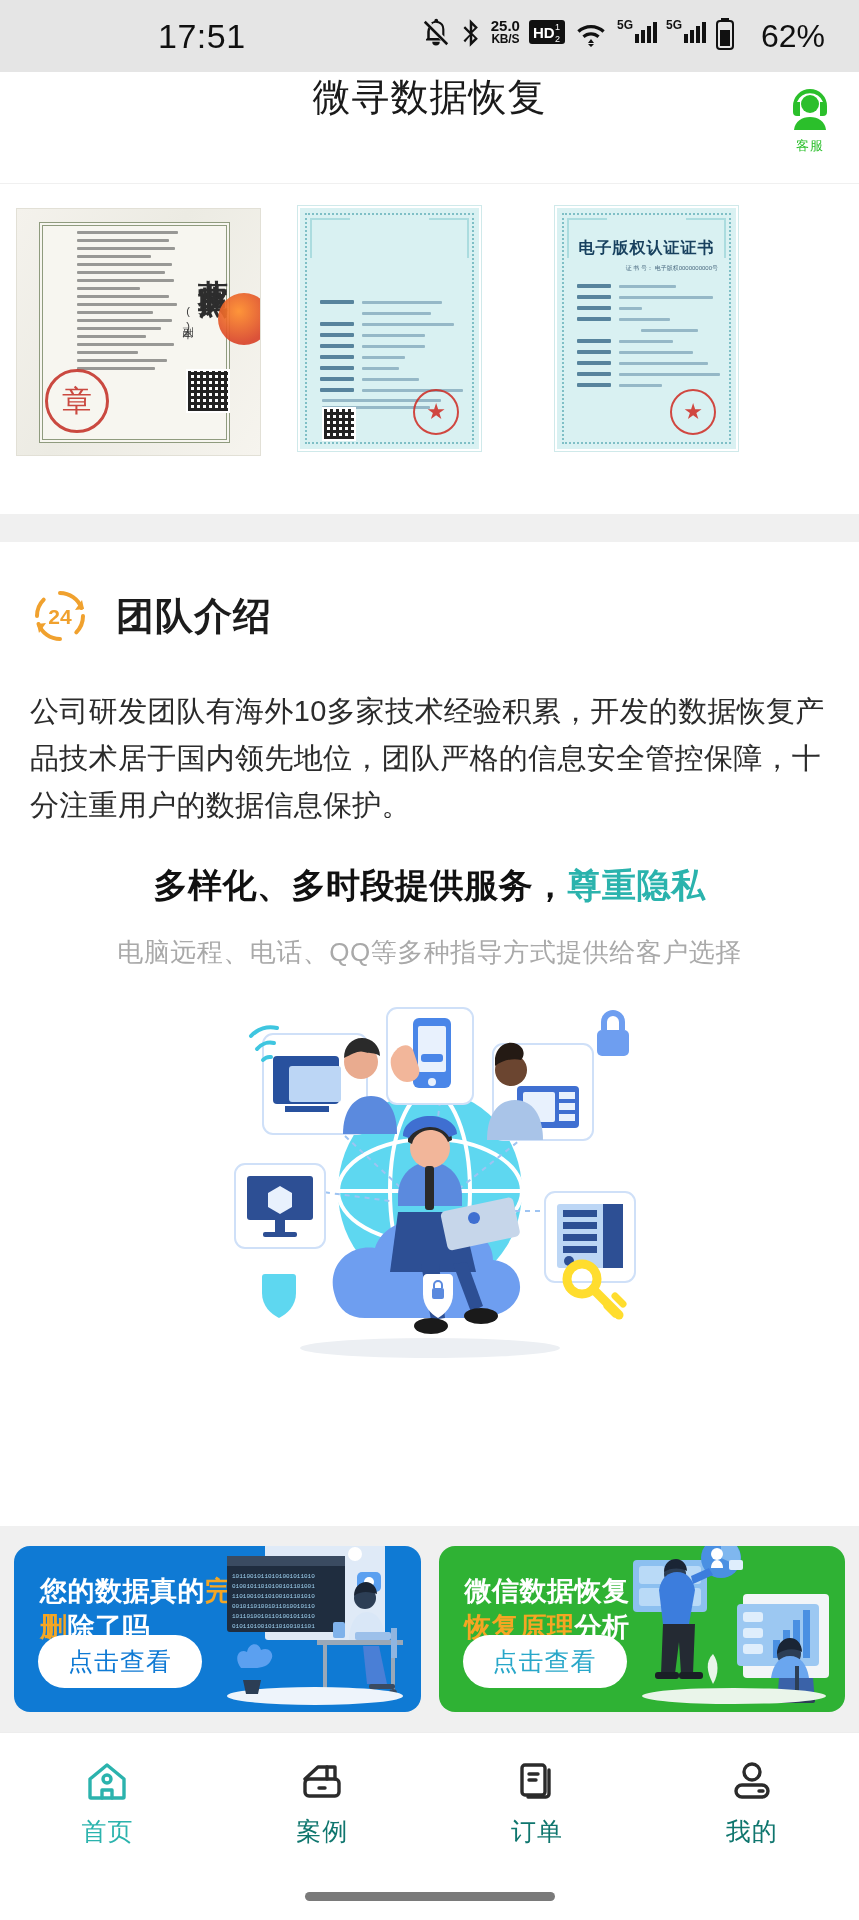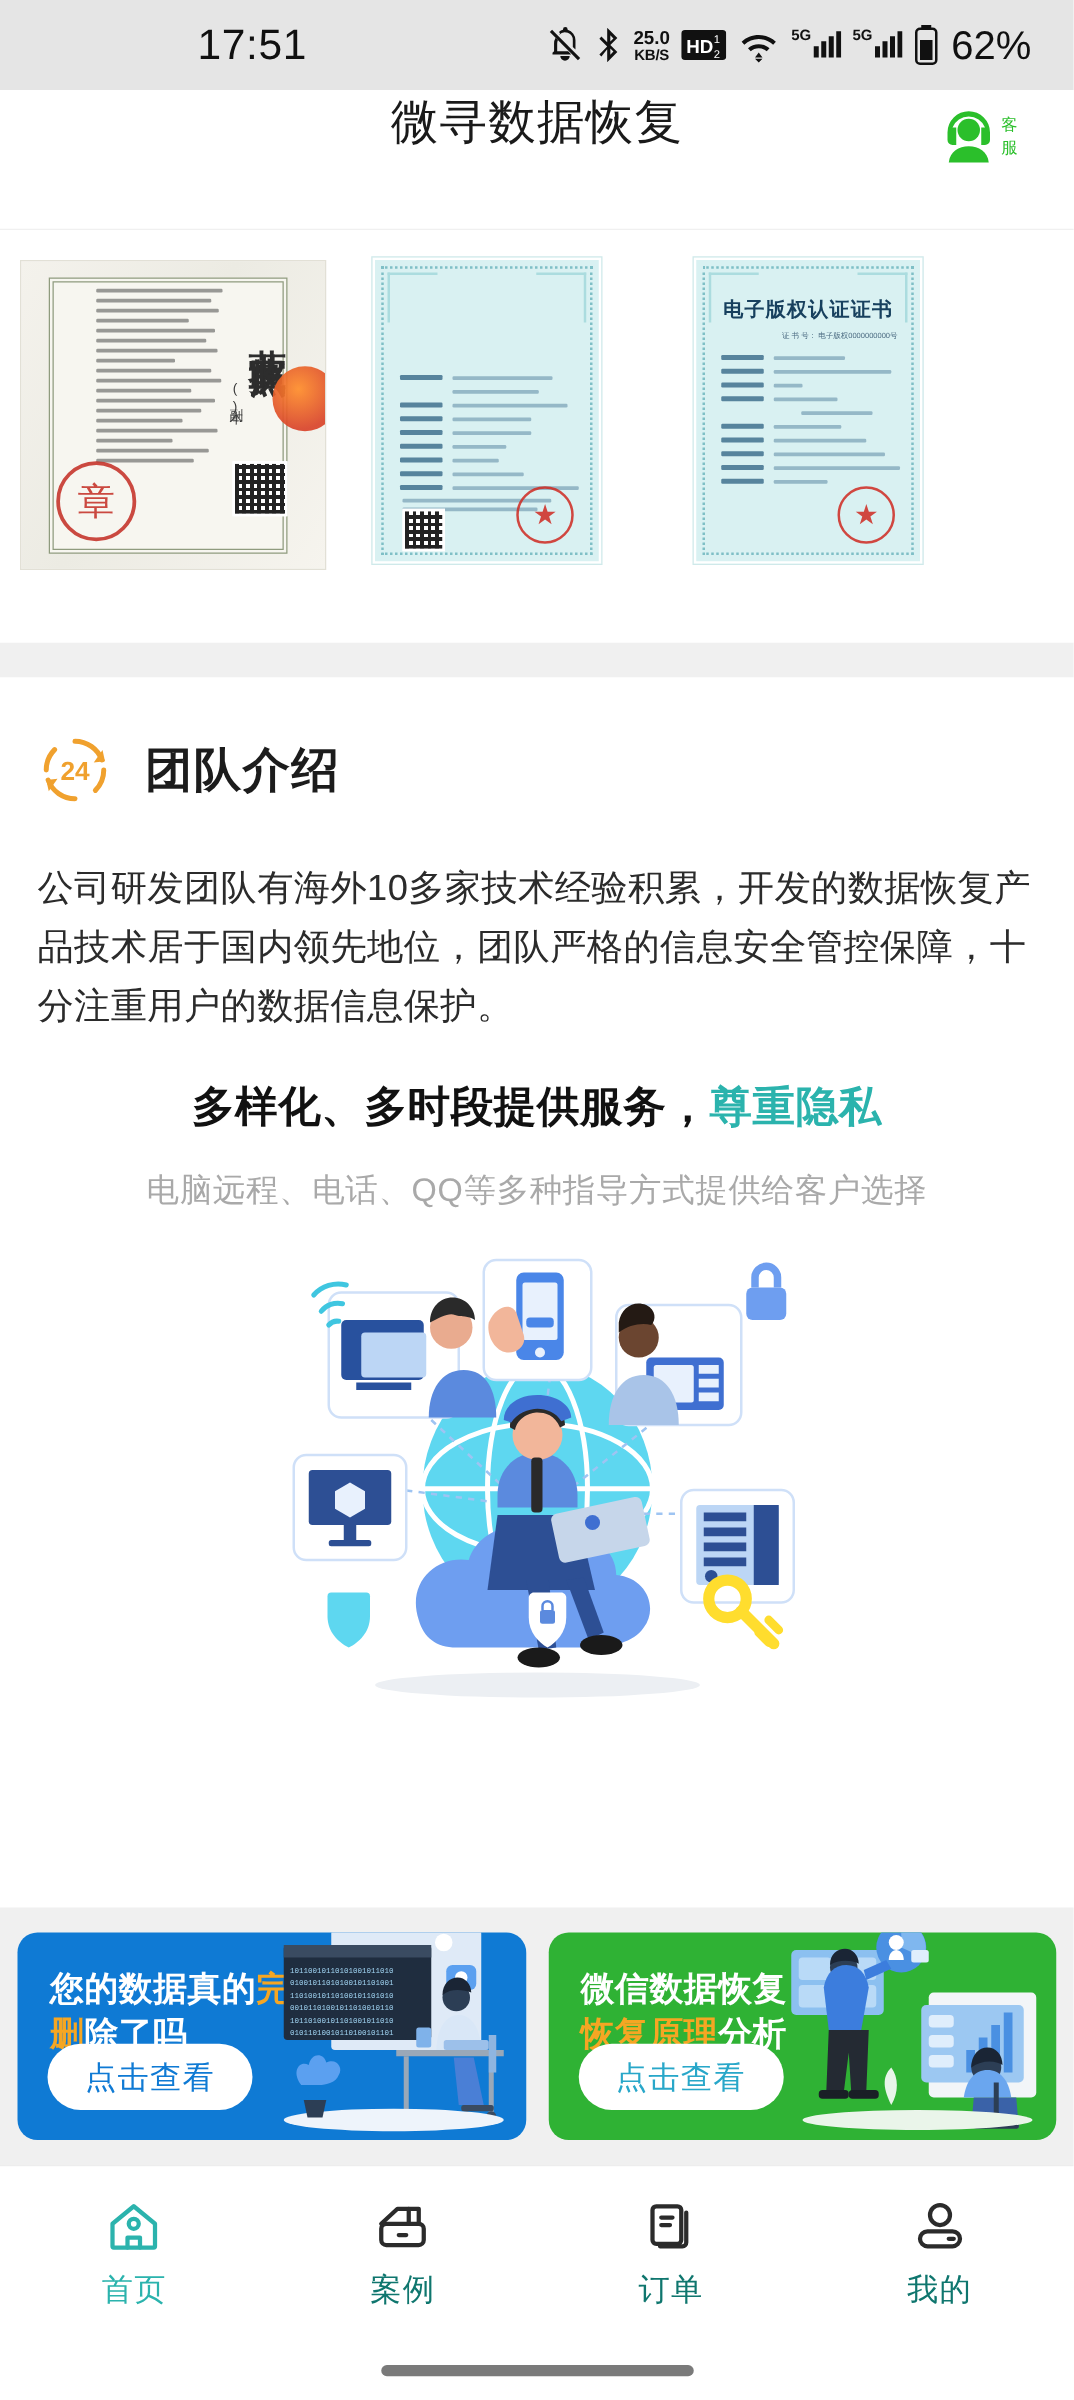--- a/index.html
+++ b/index.html
@@ -12,36 +12,36 @@
   }
   .phone { width:859px; height:1920px; position:relative; background:#fff; display:flex; flex-direction:column; }
 
   
   .statusbar {
     height:72px; flex:0 0 72px;
     display:flex; align-items:center; justify-content:space-between;
     padding:0 34px 0 0; background:#e5e5e5;
   }
   .sb-time { font-size:34px; font-weight:400; color:#101010; letter-spacing:.5px; margin-left:158px; }
-  .sb-icons { display:flex; align-items:center; gap:9px; }
+  .sb-icons { display:flex; align-items:flex-start; gap:9px; }
   .sb-icons svg { display:block; }
   .sb-kb { font-size:15px; line-height:1.0; color:#101010; text-align:center; font-weight:600; }
   .sb-kb small { display:block; font-size:12px; letter-spacing:-.2px; }
-  .sb-batt { font-size:32px; color:#101010; margin-left:1px; }
+  .sb-batt { font-size:32px; color:#101010; margin-left:17px; }
 
   
   .header {
     height:112px; flex:0 0 112px;
     position:relative; display:flex; align-items:flex-start; justify-content:center;
     background:#fff; border-bottom:1px solid #f0f0f0;
   }
   .header-title { font-size:38px; font-weight:500; color:#1a1a1a; letter-spacing:1px; }
   .header-service {
-    position:absolute; right:36px; top:8px;
-    display:flex; flex-direction:row; align-items:center; width:74px;
+    position:absolute; right:12px; top:8px;
+    display:flex; flex-direction:column; align-items:center; width:74px;
   }
   .header-service .label { font-size:13px; color:#2bbf2b; margin-top:1px; letter-spacing:1px; }
 
   
   .cert-strip {
     flex:0 0 330px; background:#fff;
     display:flex; align-items:flex-start; gap:0;
     padding:0; overflow:hidden; position:relative;
   }
   .cert-card { position:relative; flex:0 0 auto; }

